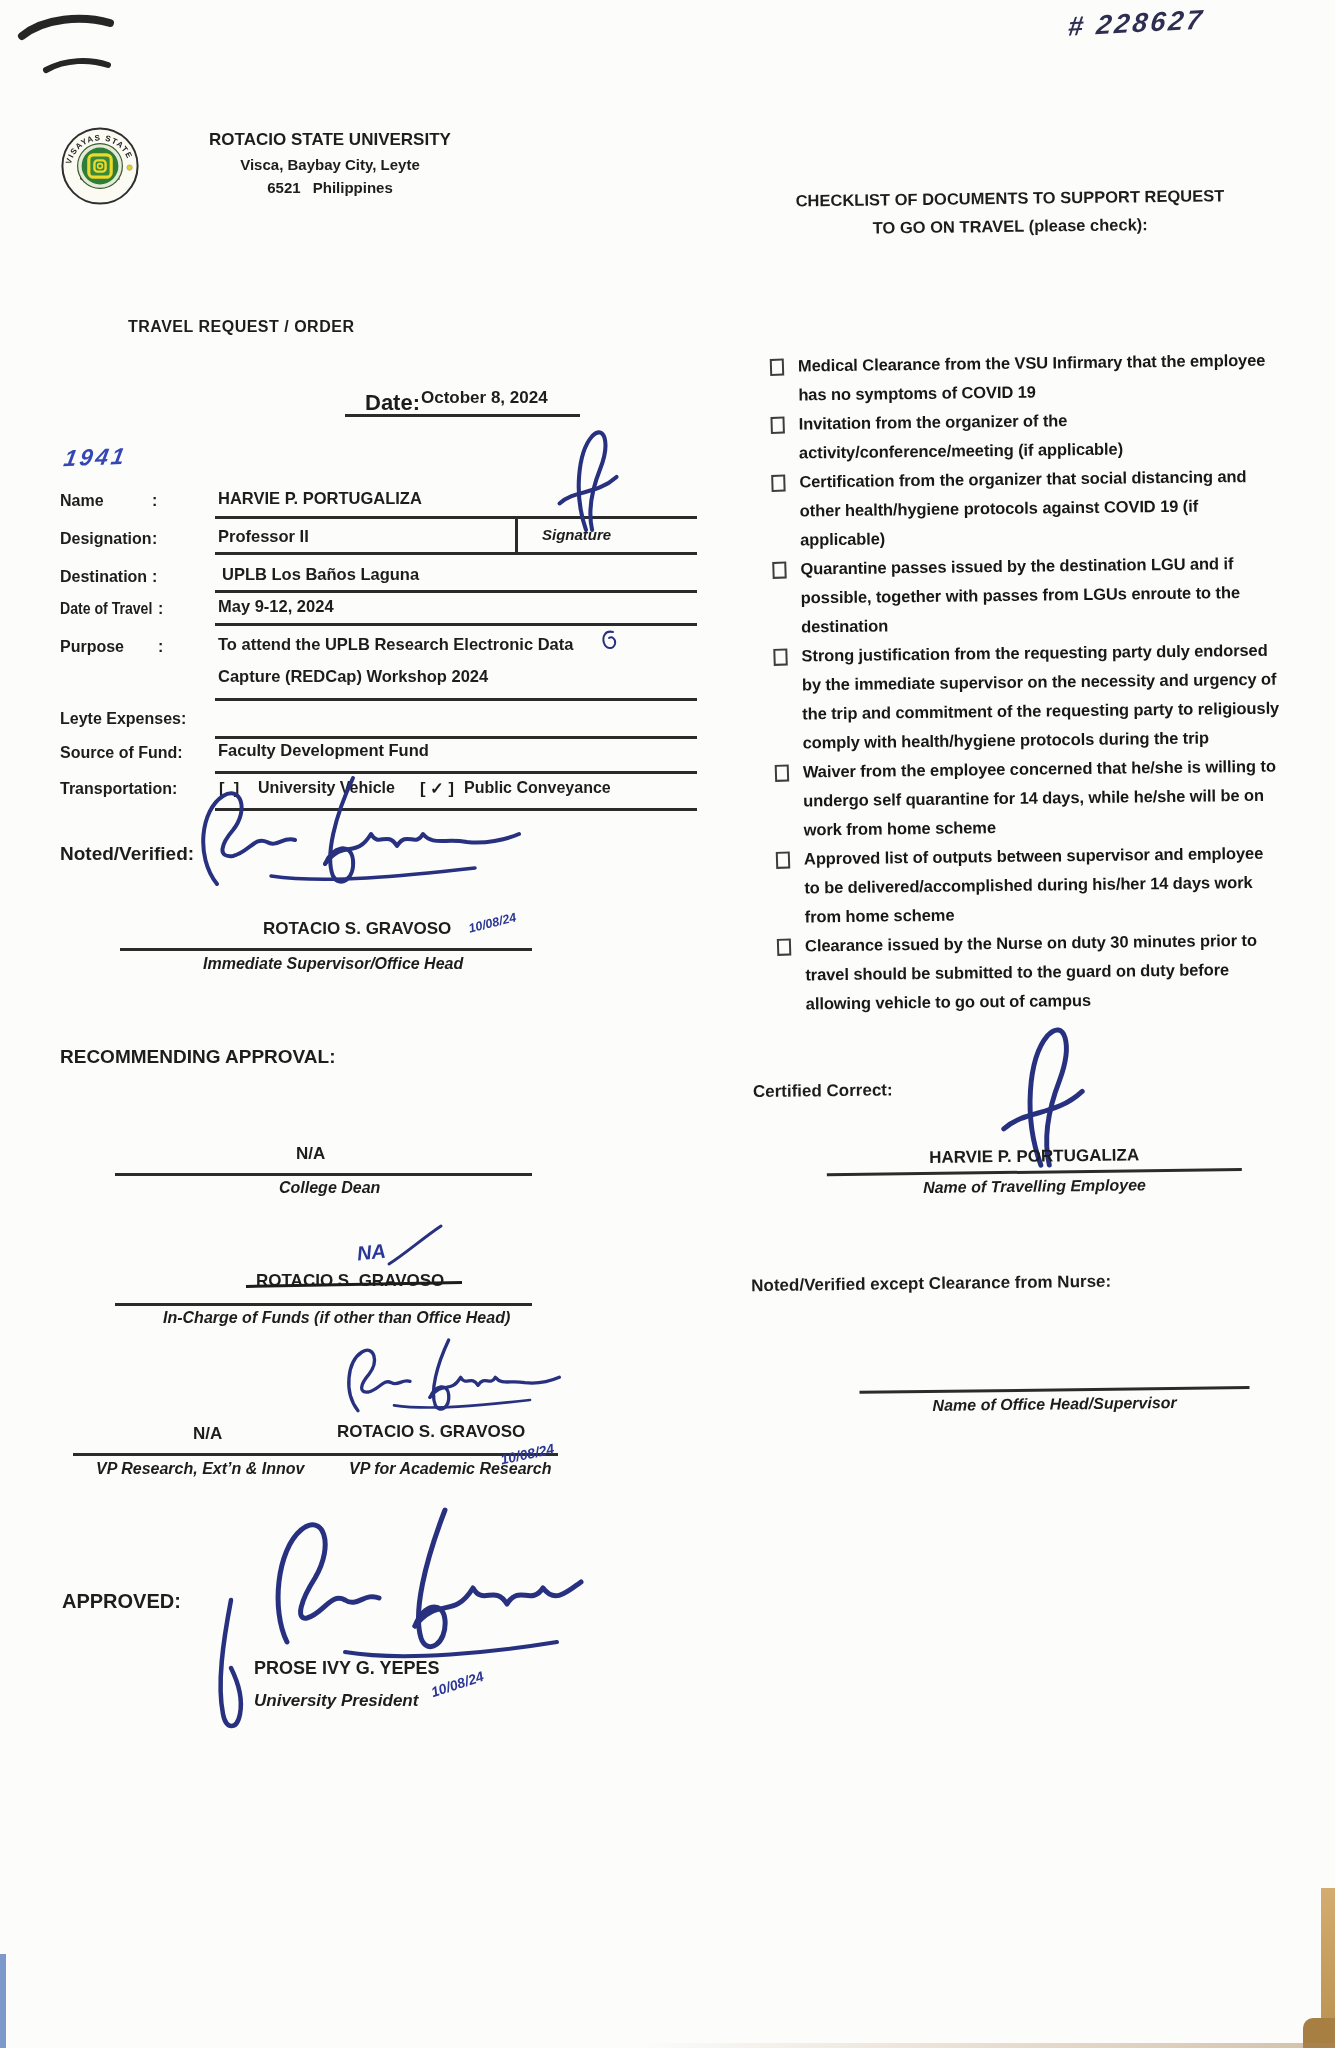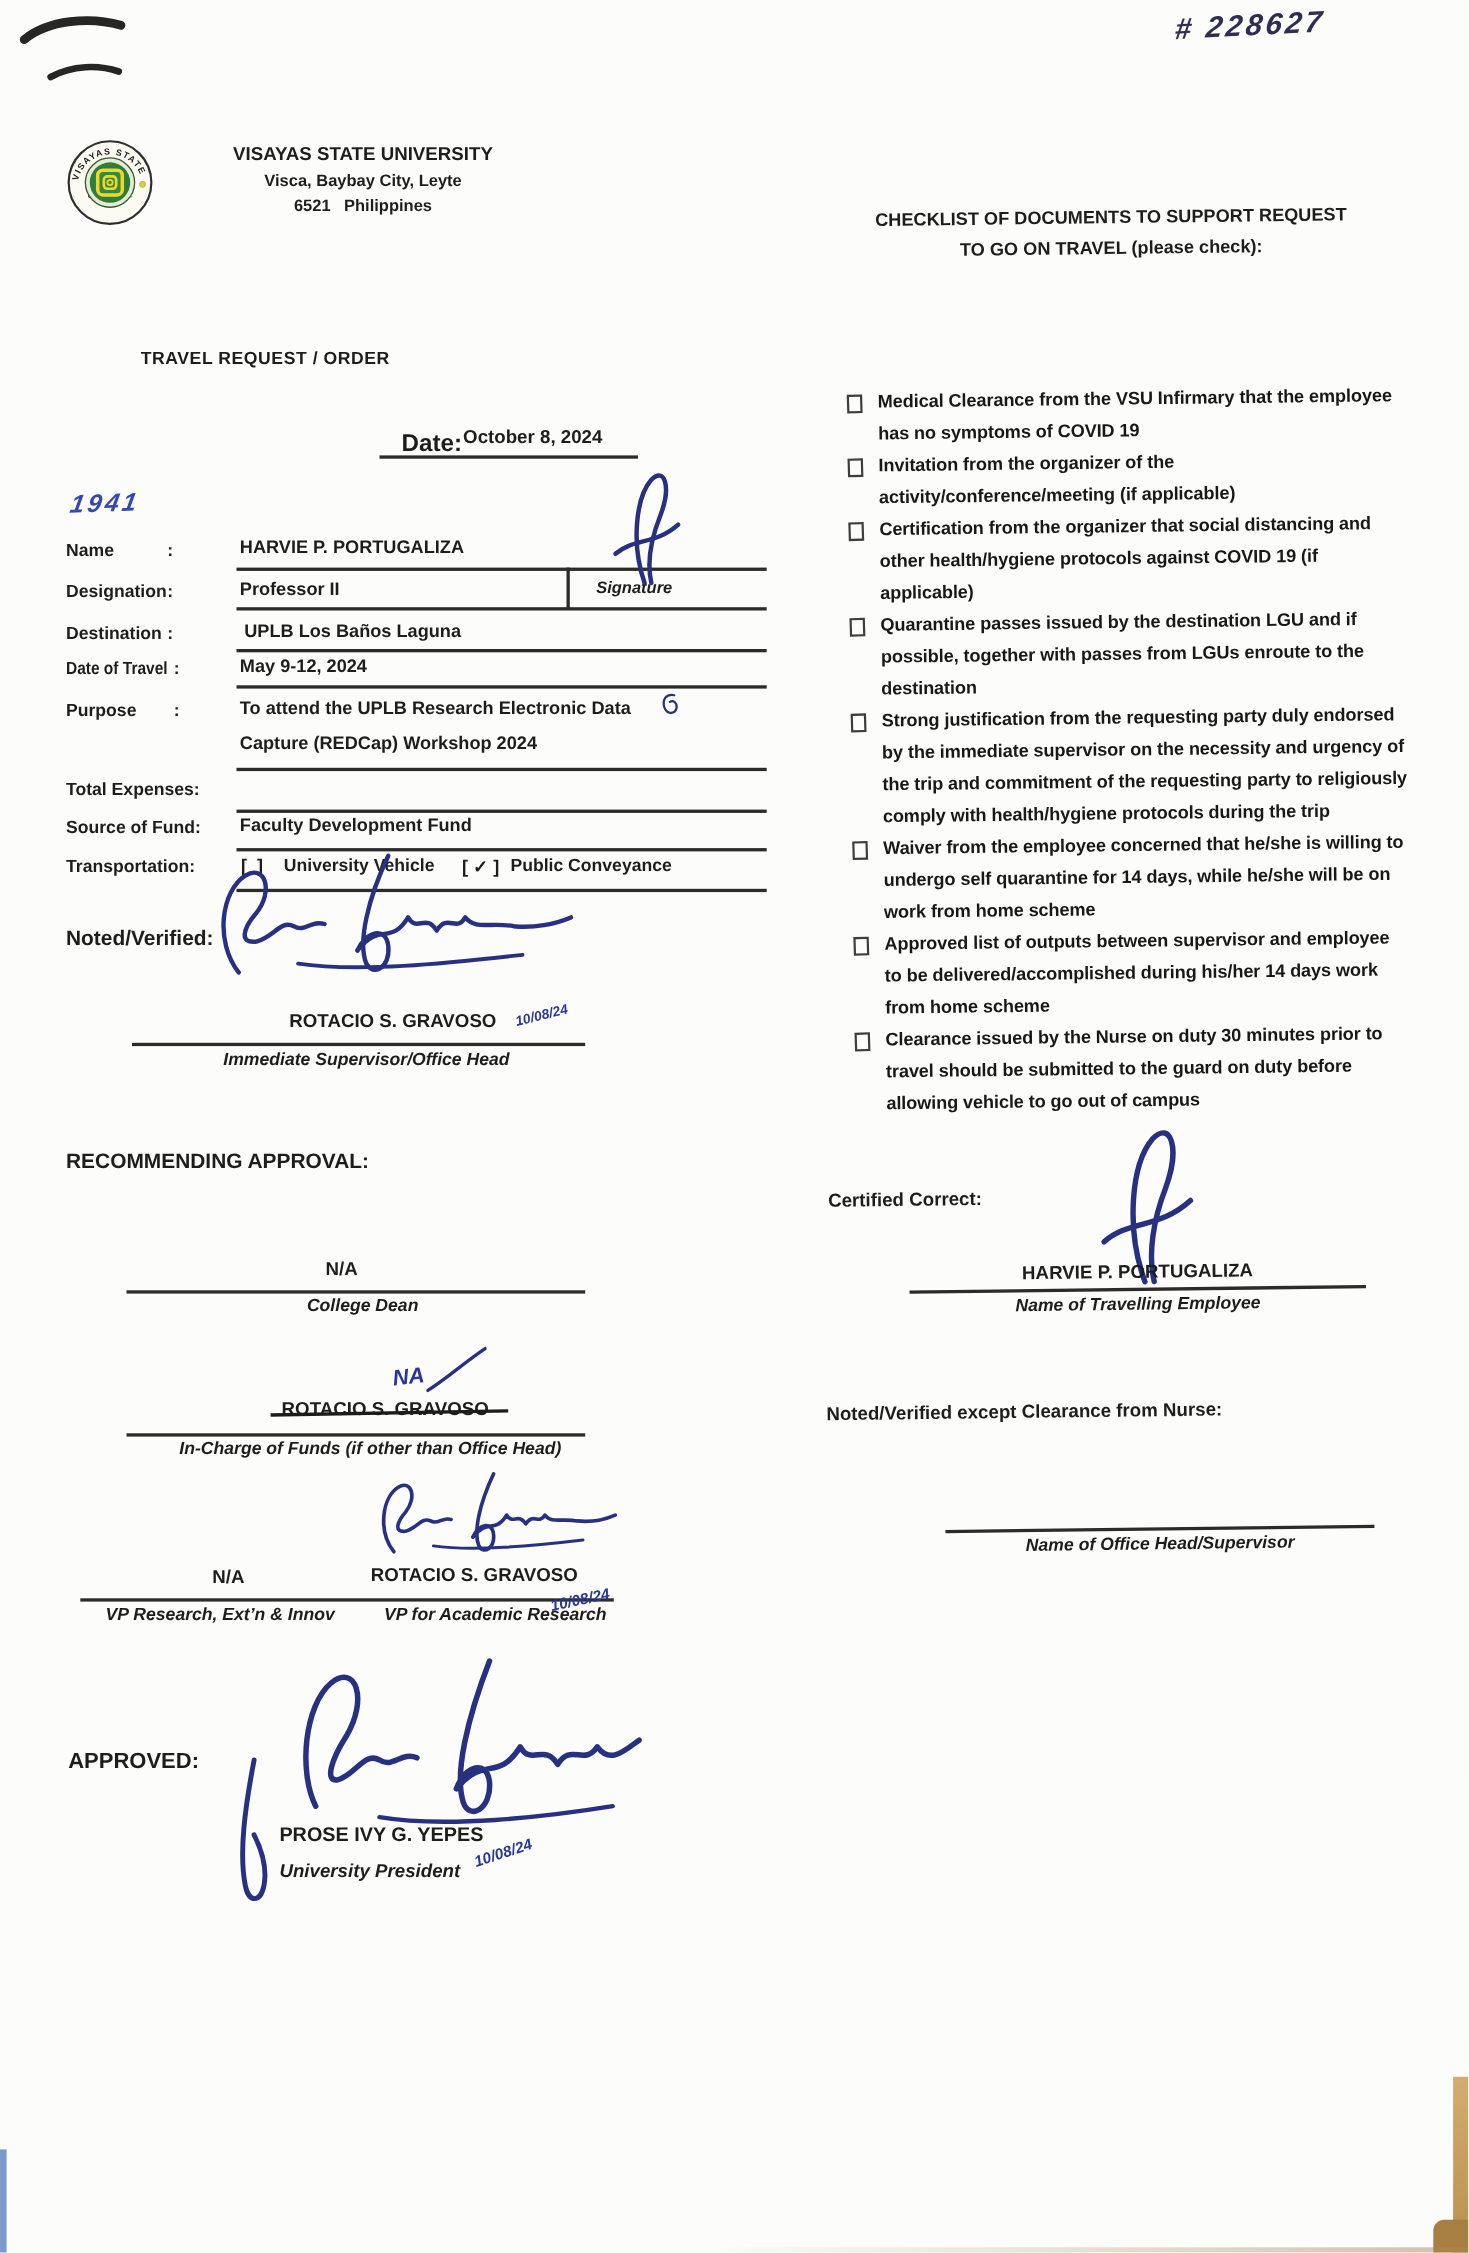--- a/index.html
+++ b/index.html
@@ -48,21 +48,21 @@
       <textPath href="#arcBot" startOffset="10%">UNIVERSITY</textPath>
     </text>
     <circle cx="50" cy="50" r="28" fill="#e4ecd8" stroke="#3a5a32" stroke-width="1.5"></circle>
     <circle cx="50" cy="50" r="23" fill="#2f7d36"></circle>
     <rect x="36" y="36" width="28" height="28" rx="6" fill="#37893c" stroke="#ecd92a" stroke-width="4"></rect>
     <rect x="43" y="43" width="14" height="14" rx="4" fill="none" stroke="#ecd92a" stroke-width="3"></rect>
     <circle cx="50" cy="50" r="3" fill="none" stroke="#ecd92a" stroke-width="2"></circle>
     <circle cx="87" cy="52" r="3.5" fill="#e0ce2d" stroke="#888" stroke-width="0.5"></circle>
   </svg>
 
-  <div class="abs b c" style="left:180px;top:130px;width:300px;font-size:17px">VISAYAS STATE UNIVERSITY</div>
+  <div class="abs b c" style="left:180px;top:130px;width:300px;font-size:17px">ROTACIO STATE UNIVERSITY</div>
   <div class="abs b c" style="left:180px;top:156px;width:300px;font-size:15px">Visca, Baybay City, Leyte</div>
   <div class="abs b c" style="left:180px;top:179px;width:300px;font-size:15px;word-spacing:8px">6521 Philippines</div>
 
   <div class="abs b nw" style="left:128px;top:318px;font-size:16px;letter-spacing:0.5px">TRAVEL REQUEST / ORDER</div>
 
   <span class="abs lbl" style="left:365px;top:390px;font-size:22px">Date:</span>
   <span class="abs val" style="left:421px;top:388px;font-size:17px">October 8, 2024</span>
   <div class="ln" style="left:345px;top:414px;width:235px"></div>
 
   <div class="abs hw nw" style="left:64px;top:444px;font-size:23px;letter-spacing:3px;color:#3447b5;transform:rotate(-2deg) skewX(-12deg)">1941</div>
@@ -96,21 +96,21 @@
 
   <span class="abs lbl" style="left:60px;top:638px">Purpose</span>
   <span class="abs lbl" style="left:158px;top:638px">:</span>
   <span class="abs val" style="left:218px;top:635px">To attend the UPLB Research Electronic Data</span>
   <span class="abs val" style="left:218px;top:667px">Capture (REDCap) Workshop 2024</span>
   <svg class="abs sig" style="left:600px;top:629px" width="18" height="22" viewBox="0 0 18 22">
     <path d="M13,3 C5,1 2,8 4,14 C6,20 13,21 15,15 C16,10 12,7 9,9" stroke-width="2"></path>
   </svg>
   <div class="ln" style="left:215px;top:698px;width:482px"></div>
 
-  <span class="abs lbl" style="left:60px;top:710px">Total Expenses:</span>
+  <span class="abs lbl" style="left:60px;top:710px">Leyte Expenses:</span>
   <span class="abs val" style="left:218px;top:708px"></span>
   <div class="ln" style="left:215px;top:736px;width:482px"></div>
 
   <span class="abs lbl" style="left:60px;top:744px">Source of Fund:</span>
   <span class="abs val" style="left:218px;top:741px">Faculty Development Fund</span>
   <div class="ln" style="left:215px;top:771px;width:482px"></div>
 
   <span class="abs lbl" style="left:60px;top:780px">Transportation:</span>
   <span class="abs cbox" style="left:219px;top:779px">[  ]</span>
   <span class="abs val" style="left:258px;top:779px;font-size:16px">University Vehicle</span>

